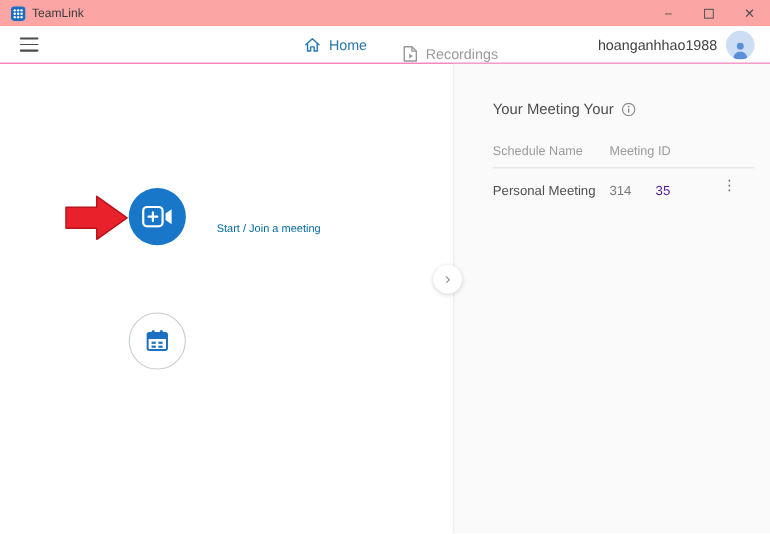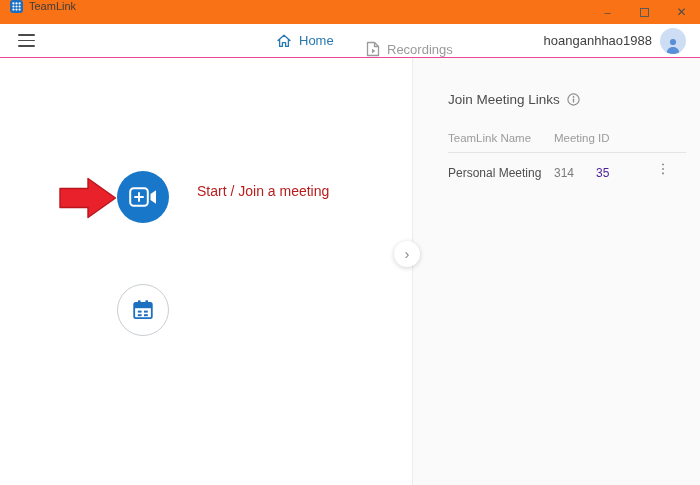--- a/index.html
+++ b/index.html
@@ -7,21 +7,21 @@
   body {
     font-family: "Liberation Sans", sans-serif;
     background: #ffffff;
     position: relative;
     color: #3a3a3a;
   }
 
   
   .titlebar {
     position: absolute; top: 0; left: 0; right: 0; height: 24px;
-    background: #f97316; display: flex; align-items: flex-start;
+    background: #fca5a5; display: flex; align-items: center;
   }
   .app-logo {
     width: 13px; height: 13px; margin-left: 10px; border-radius: 3px;
     background: #1b6fc2; position: relative; flex: 0 0 auto;
   }
   .app-logo svg { position: absolute; inset: 0; }
   .app-title { font-size: 11px; color: #3c3c3c; margin-left: 6px; }
   .win-controls {
     position: absolute; right: 0; top: 0; height: 24px; display: flex;
   }
@@ -64,21 +64,21 @@
   .red-arrow { position: absolute; left: 59px; top: 119px; }
 
   .action-circle {
     position: absolute; width: 52px; height: 52px; border-radius: 50%;
     display: flex; align-items: center; justify-content: center; cursor: pointer;
   }
   .start-circle { left: 117px; top: 113px; background: #1877c9; }
   .schedule-circle { left: 117px; top: 226px; background: #ffffff; border: 1px solid #c9ced3; }
 
   .start-text { position: absolute; left: 197px; top: 125px; cursor: pointer; }
-  .start-title { font-size: 14px; color: #b91c1c; }
+  .start-title { font-size: 10px; color: #0369a1; margin-top: 20px; }
   .start-sub { font-size: 11px; color: #97a5b0; font-style: italic; margin-top: 3px; }
 
   .schedule-label {
     position: absolute; left: 183px; top: 245px; font-size: 14px; color: #2e7dab; cursor: pointer;
   }
 
   .panel-toggle {
     position: absolute; left: 394px; top: 183px; width: 26px; height: 26px;
     border-radius: 50%; background: #ffffff;
     box-shadow: 0 1px 5px rgba(0,0,0,0.18);
@@ -203,29 +203,29 @@
       <rect x="3.2" y="4.8" width="17.6" height="5.4" fill="#1d6fc0"></rect>
       <rect x="6.8" y="12.6" width="3.8" height="2" fill="#1d6fc0"></rect>
       <rect x="13.0" y="12.6" width="3.8" height="2" fill="#1d6fc0"></rect>
       <rect x="6.8" y="16.2" width="3.8" height="2" fill="#1d6fc0"></rect>
       <rect x="13.0" y="16.2" width="3.8" height="2" fill="#1d6fc0"></rect>
     </svg>
   </div>
 
   <div class="right-panel">
     <div class="panel-title-row">
-      <span class="panel-title">Join Meeting Links</span>
+      <span class="panel-title">Your Meeting Your</span>
       <svg width="13" height="13" viewBox="0 0 13 13">
         <circle cx="6.5" cy="6.5" r="5.6" fill="none" stroke="#8c8c8c" stroke-width="1.1"></circle>
         <circle cx="6.5" cy="3.9" r="0.85" fill="#8c8c8c"></circle>
         <rect x="5.85" y="5.6" width="1.3" height="4" rx="0.6" fill="#8c8c8c"></rect>
       </svg>
     </div>
 
-    <div class="table-header col-name">TeamLink Name</div>
+    <div class="table-header col-name">Schedule Name</div>
     <div class="table-header col-id">Meeting ID</div>
     <div class="header-divider"></div>
 
     <div class="row-cell cell-name">Personal Meeting</div>
     <div class="row-cell cell-id1">314</div>
     <div class="row-cell cell-id2">35</div>
     <div class="kebab">
       <span>⋮</span>
     </div>
   </div>

